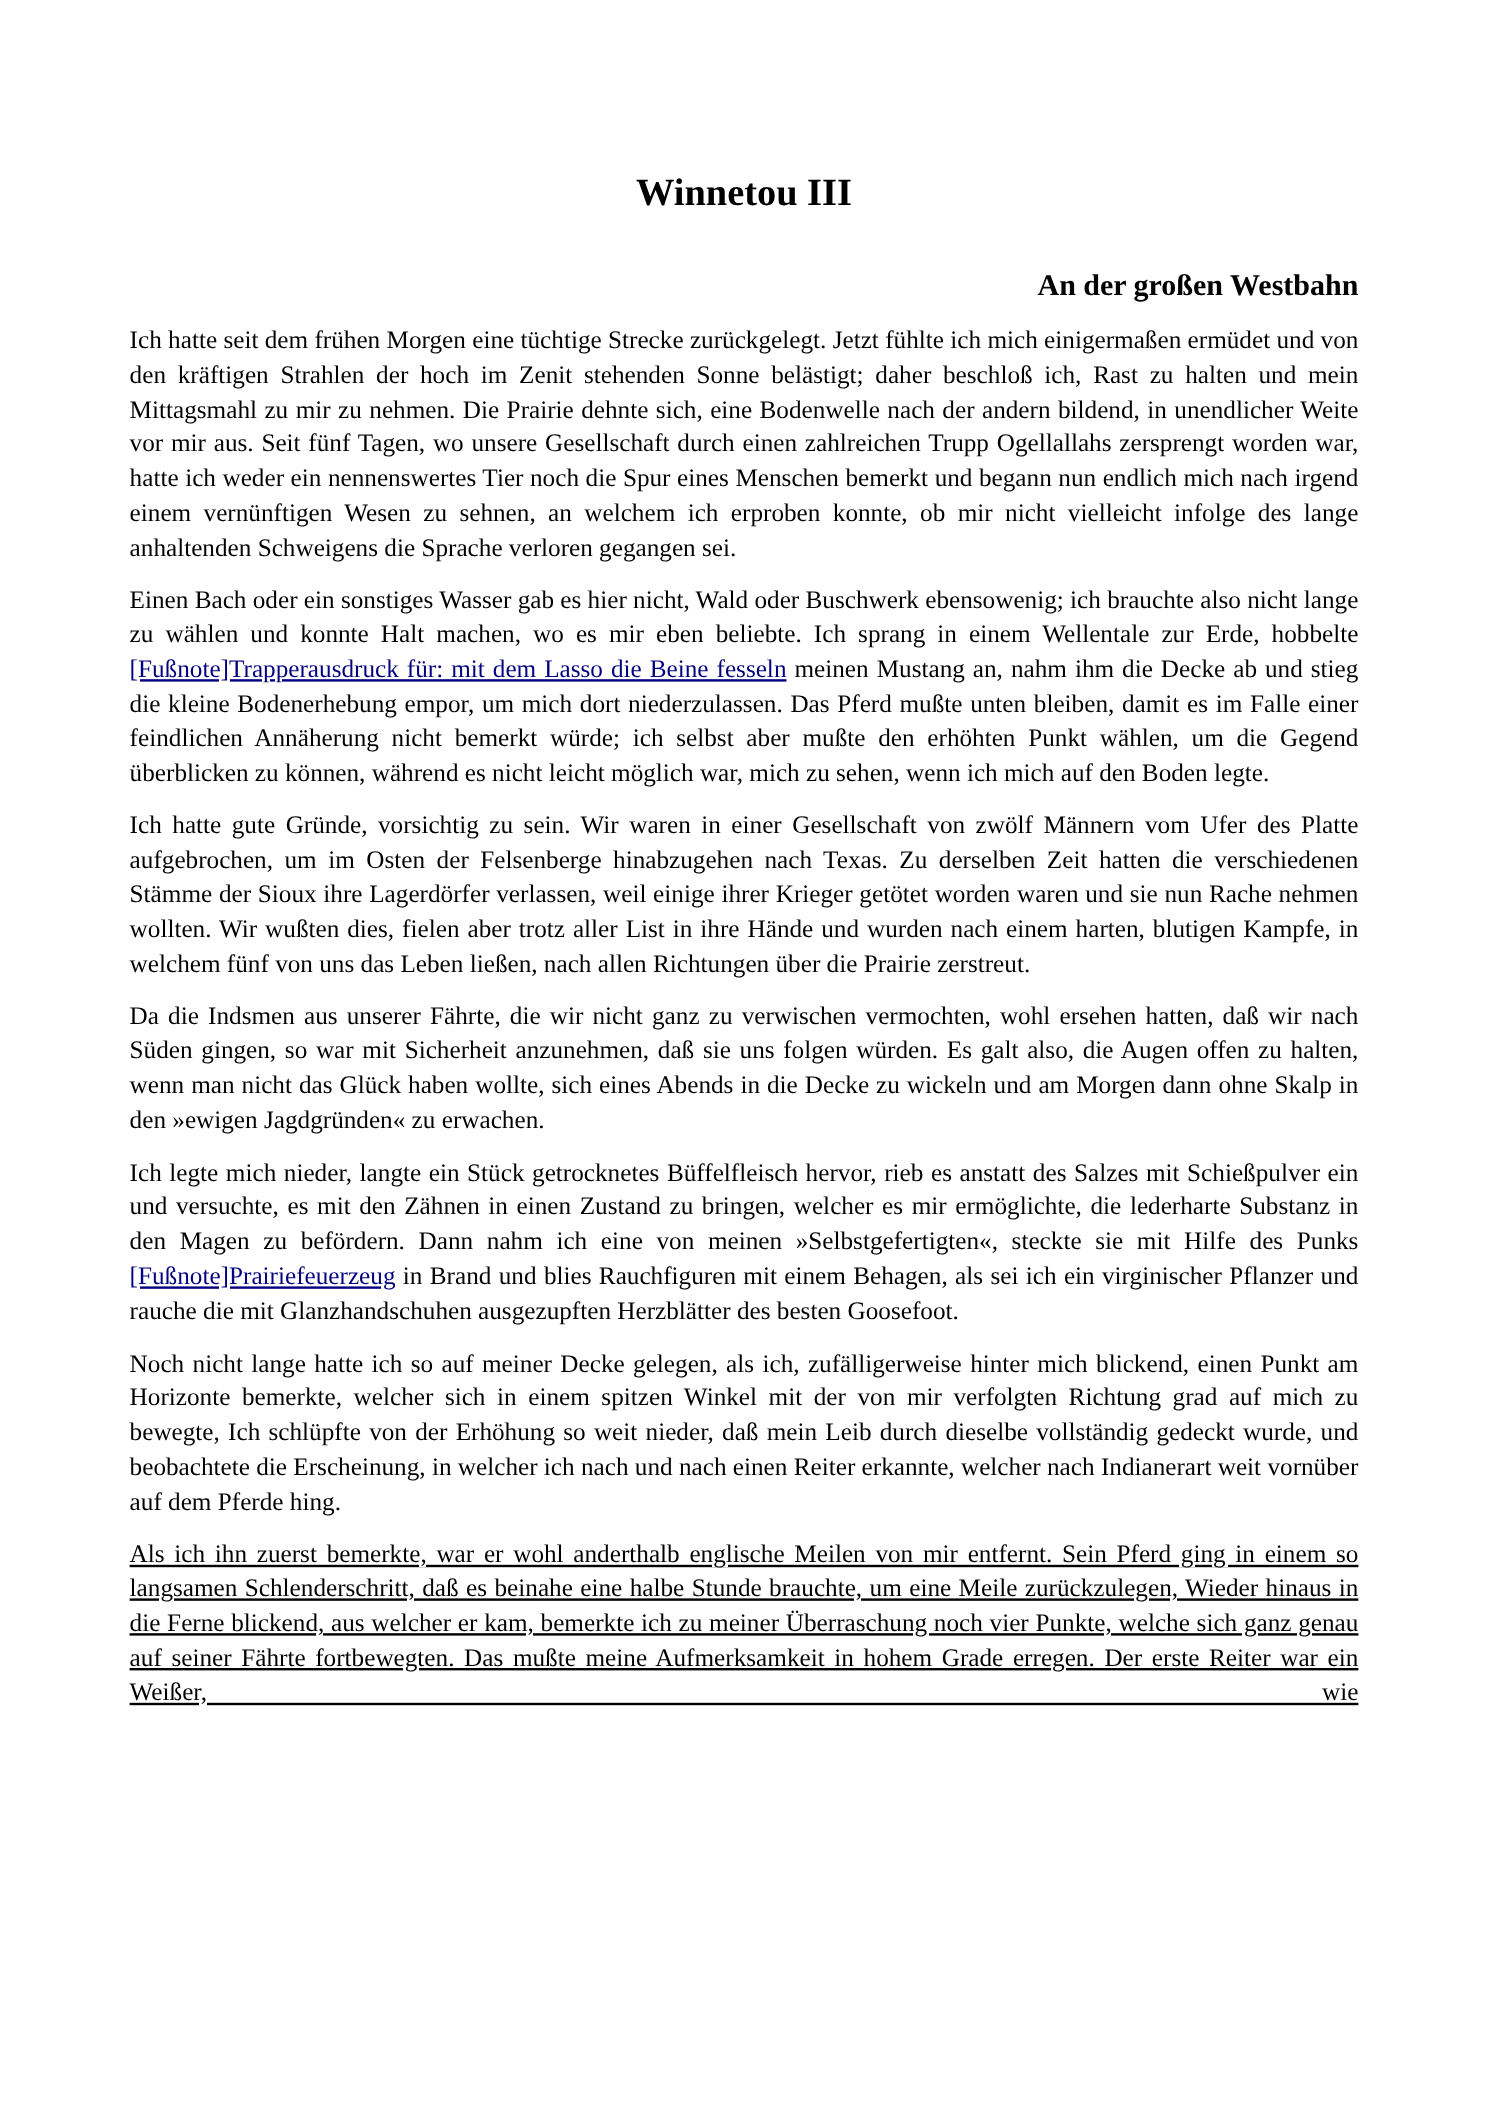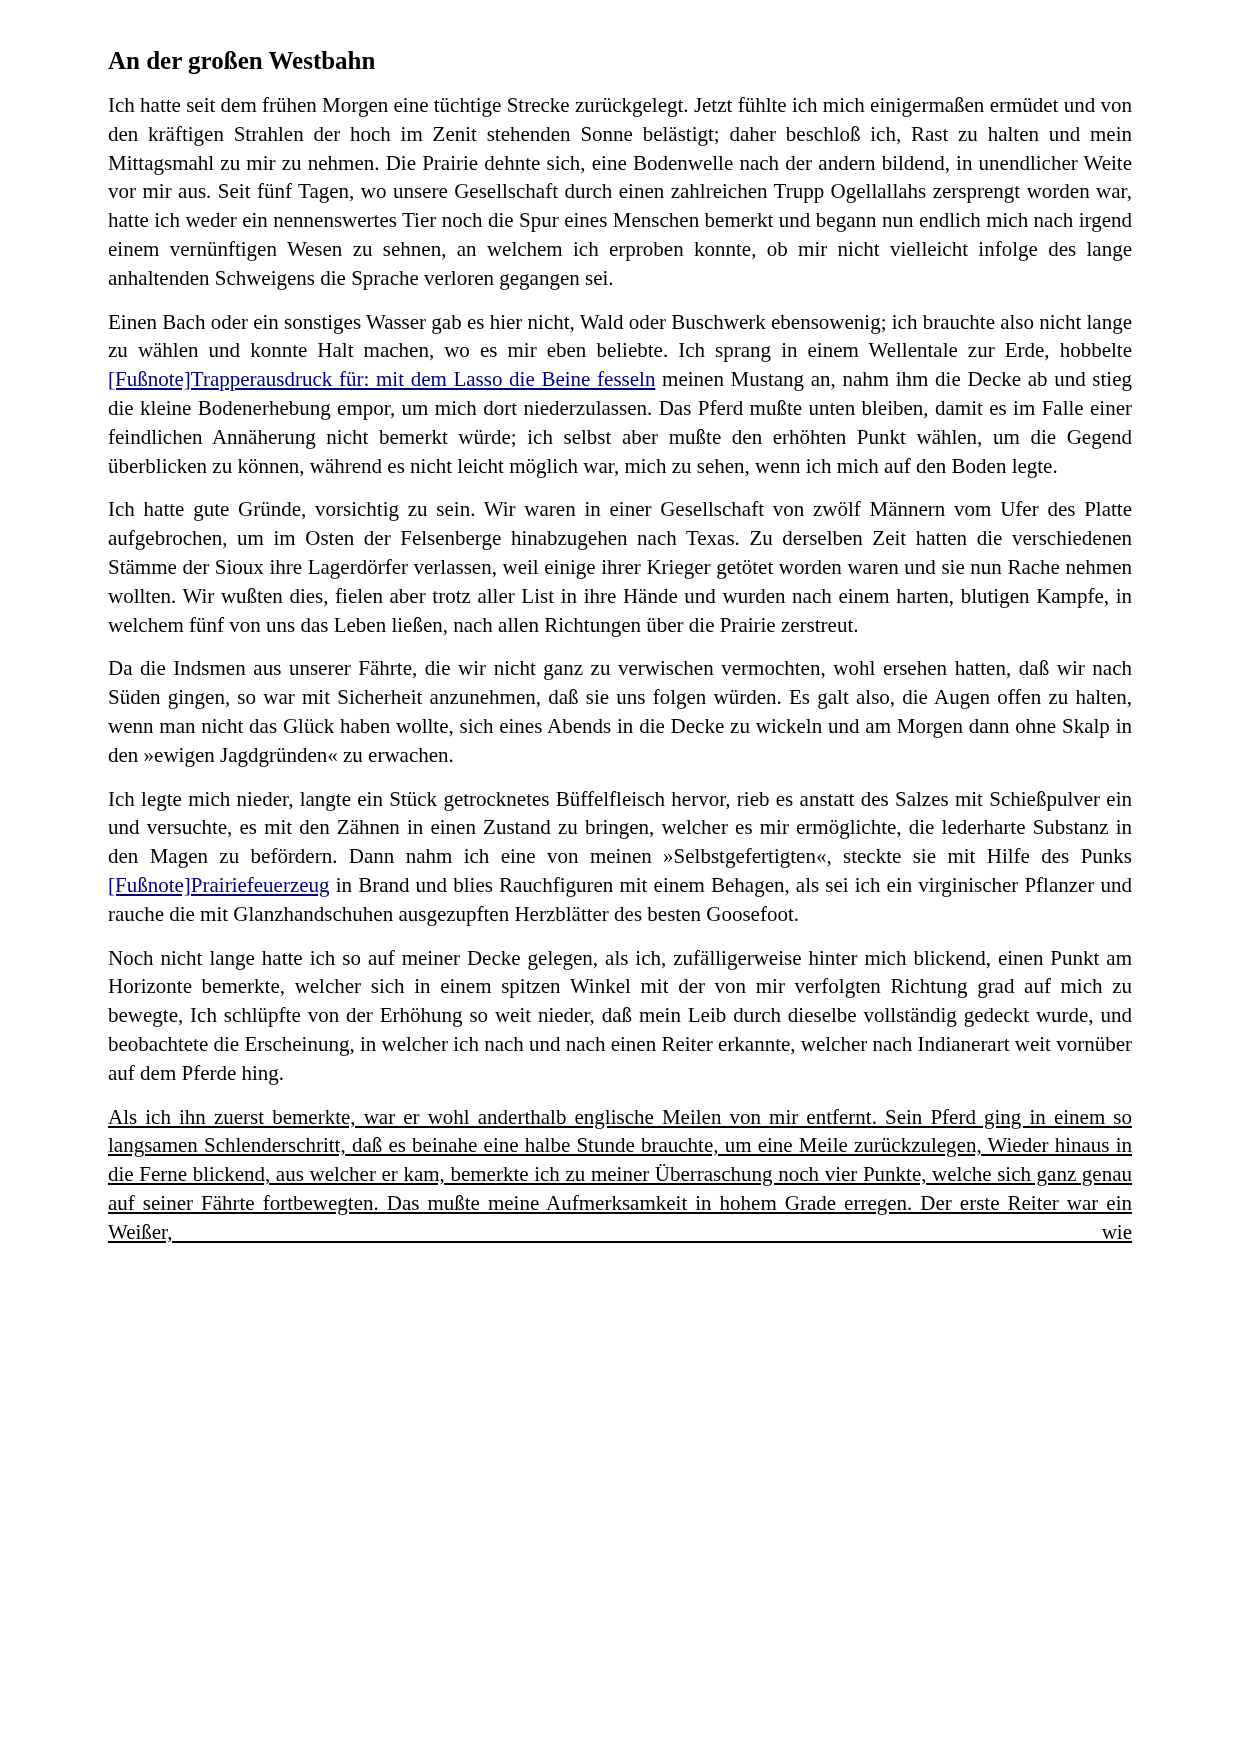--- a/index.html
+++ b/index.html
@@ -24,21 +24,21 @@
     font-size: 32px;
     line-height: 36px;
     font-weight: bold;
     text-align: center;
   }
   h2.chapter-heading {
     margin: 46px 0 0 0;
     font-size: 25px;
     line-height: 30px;
     font-weight: bold;
-    text-align: left;
+    text-align: right;
   }
   .paragraphs p {
     margin: 15px 0 0 0;
     font-size: 21px;
     line-height: 28.8px;
     text-align: justify;
     -webkit-hyphens: none;
     hyphens: none;
   }
   
@@ -48,20 +48,21 @@
   }
   .paragraphs a {
     color: var(--link-color, #000080);
     cursor: pointer;
   }
 </style>
 </head>
 <body style="background: rgb(255, 255, 255);">
 
 <div class="page">
+  <h1 class="doc-title">Winnetou III</h1>
   <h2 class="chapter-heading">An der großen Westbahn</h2>
   <div class="paragraphs">
       <p><span>Ich hatte seit dem frühen Morgen eine tüchtige Strecke zurückgelegt. Jetzt fühlte ich mich einigermaßen ermüdet und von den kräftigen Strahlen der hoch im Zenit stehenden Sonne belästigt; daher beschloß ich, Rast zu halten und mein Mittagsmahl zu mir zu nehmen. Die Prairie dehnte sich, eine Bodenwelle nach der andern bildend, in unendlicher Weite vor mir aus. Seit fünf Tagen, wo unsere Gesellschaft durch einen zahlreichen Trupp Ogellallahs zersprengt worden war, hatte ich weder ein nennenswertes Tier noch die Spur eines Menschen bemerkt und begann nun endlich mich nach irgend einem vernünftigen Wesen zu sehnen, an welchem ich erproben konnte, ob mir nicht vielleicht infolge des lange anhaltenden Schweigens die Sprache verloren gegangen sei.</span></p>
       <p><span>Einen Bach oder ein sonstiges Wasser gab es hier nicht, Wald oder Buschwerk ebensowenig; ich brauchte also nicht lange zu wählen und konnte Halt machen, wo es mir eben beliebte. Ich sprang in einem Wellentale zur Erde, hobbelte </span><a href="#">[Fußnote]Trapperausdruck für: mit dem Lasso die Beine fesseln</a><span> meinen Mustang an, nahm ihm die Decke ab und stieg die kleine Bodenerhebung empor, um mich dort niederzulassen. Das Pferd mußte unten bleiben, damit es im Falle einer feindlichen Annäherung nicht bemerkt würde; ich selbst aber mußte den erhöhten Punkt wählen, um die Gegend überblicken zu können, während es nicht leicht möglich war, mich zu sehen, wenn ich mich auf den Boden legte.</span></p>
       <p><span>Ich hatte gute Gründe, vorsichtig zu sein. Wir waren in einer Gesellschaft von zwölf Männern vom Ufer des Platte aufgebrochen, um im Osten der Felsenberge hinabzugehen nach Texas. Zu derselben Zeit hatten die verschiedenen Stämme der Sioux ihre Lagerdörfer verlassen, weil einige ihrer Krieger getötet worden waren und sie nun Rache nehmen wollten. Wir wußten dies, fielen aber trotz aller List in ihre Hände und wurden nach einem harten, blutigen Kampfe, in welchem fünf von uns das Leben ließen, nach allen Richtungen über die Prairie zerstreut.</span></p>
       <p><span>Da die Indsmen aus unserer Fährte, die wir nicht ganz zu verwischen vermochten, wohl ersehen hatten, daß wir nach Süden gingen, so war mit Sicherheit anzunehmen, daß sie uns folgen würden. Es galt also, die Augen offen zu halten, wenn man nicht das Glück haben wollte, sich eines Abends in die Decke zu wickeln und am Morgen dann ohne Skalp in den »ewigen Jagdgründen« zu erwachen.</span></p>
       <p><span>Ich legte mich nieder, langte ein Stück getrocknetes Büffelfleisch hervor, rieb es anstatt des Salzes mit Schießpulver ein und versuchte, es mit den Zähnen in einen Zustand zu bringen, welcher es mir ermöglichte, die lederharte Substanz in den Magen zu befördern. Dann nahm ich eine von meinen »Selbstgefertigten«, steckte sie mit Hilfe des Punks </span><a href="#">[Fußnote]Prairiefeuerzeug</a><span> in Brand und blies Rauchfiguren mit einem Behagen, als sei ich ein virginischer Pflanzer und rauche die mit Glanzhandschuhen ausgezupften Herzblätter des besten Goosefoot.</span></p>
       <p><span>Noch nicht lange hatte ich so auf meiner Decke gelegen, als ich, zufälligerweise hinter mich blickend, einen Punkt am Horizonte bemerkte, welcher sich in einem spitzen Winkel mit der von mir verfolgten Richtung grad auf mich zu bewegte, Ich schlüpfte von der Erhöhung so weit nieder, daß mein Leib durch dieselbe vollständig gedeckt wurde, und beobachtete die Erscheinung, in welcher ich nach und nach einen Reiter erkannte, welcher nach Indianerart weit vornüber auf dem Pferde hing.</span></p>
       <p class="cut"><span>Als ich ihn zuerst bemerkte, war er wohl anderthalb englische Meilen von mir entfernt. Sein Pferd ging in einem so langsamen Schlenderschritt, daß es beinahe eine halbe Stunde brauchte, um eine Meile zurückzulegen, Wieder hinaus in die Ferne blickend, aus welcher er kam, bemerkte ich zu meiner Überraschung noch vier Punkte, welche sich ganz genau auf seiner Fährte fortbewegten. Das mußte meine Aufmerksamkeit in hohem Grade erregen. Der erste Reiter war ein Weißer, wie</span></p>
     </div>

